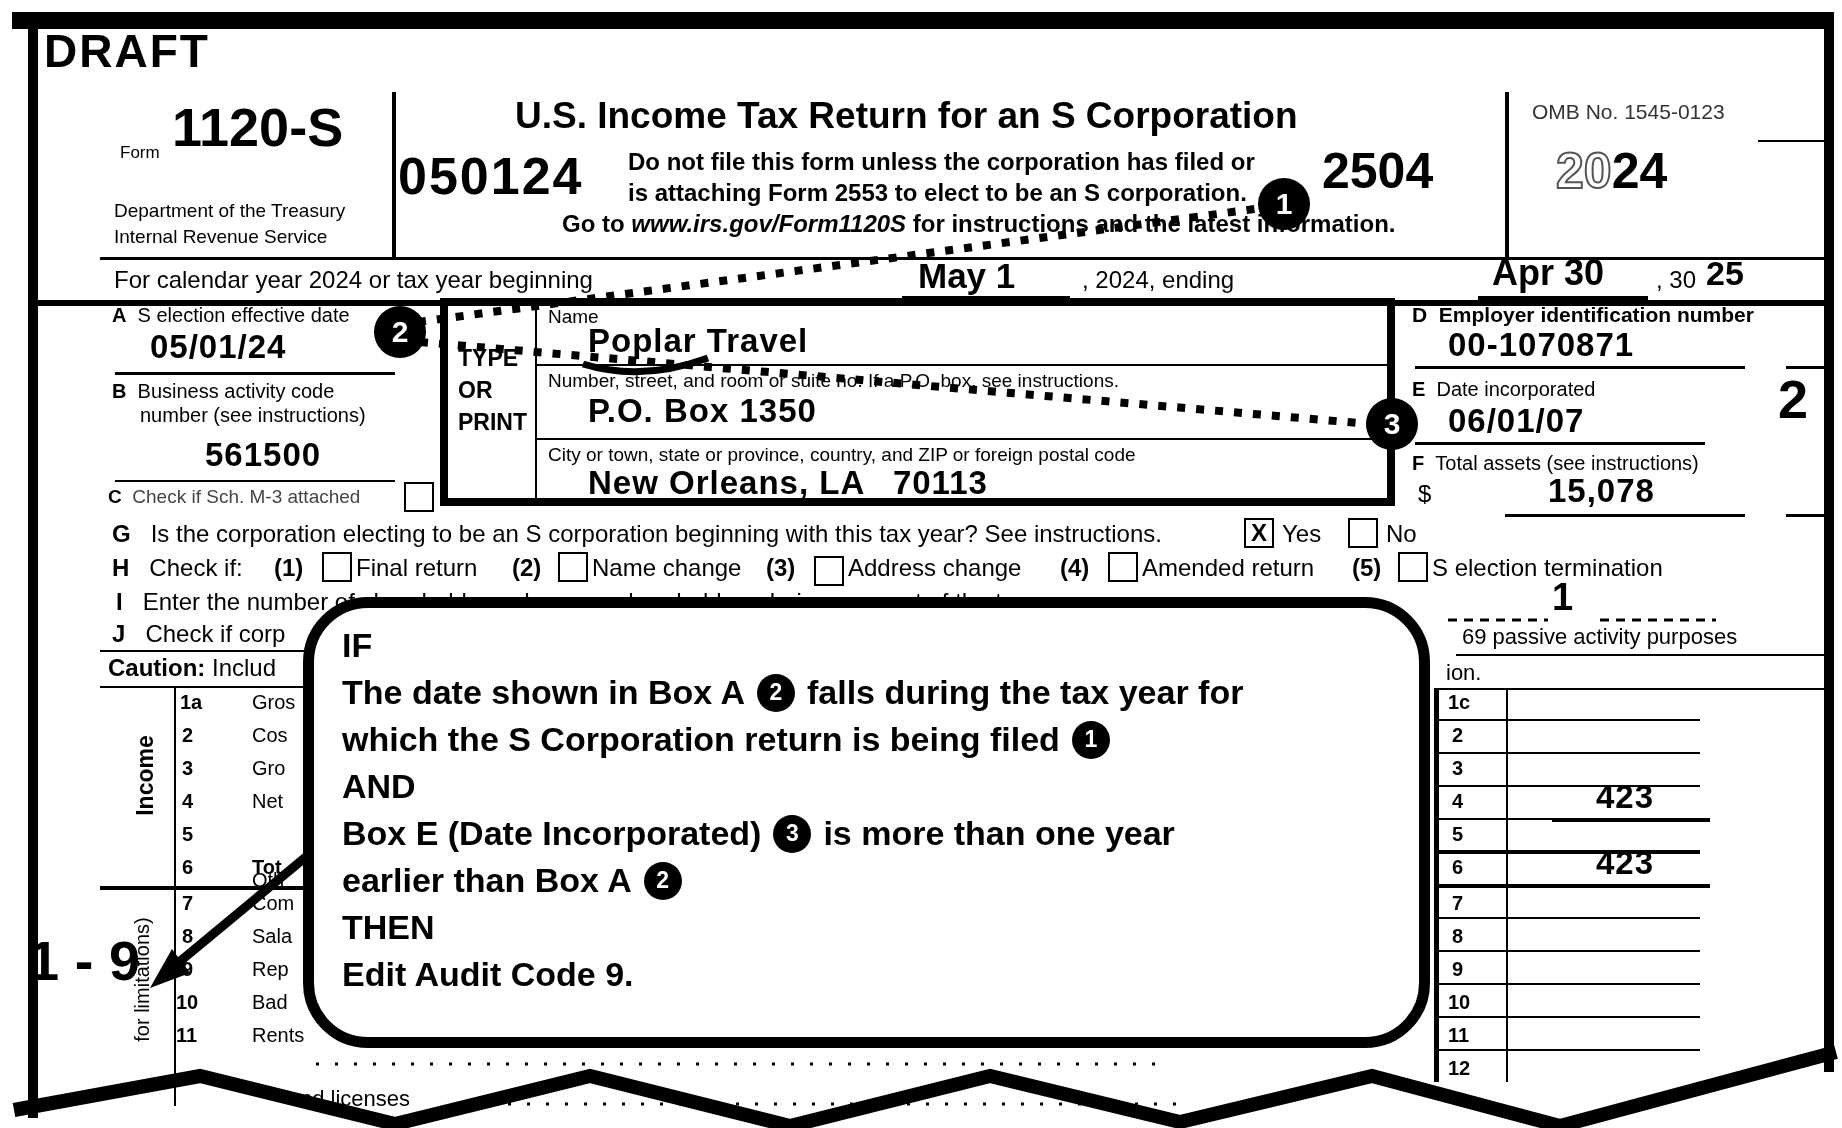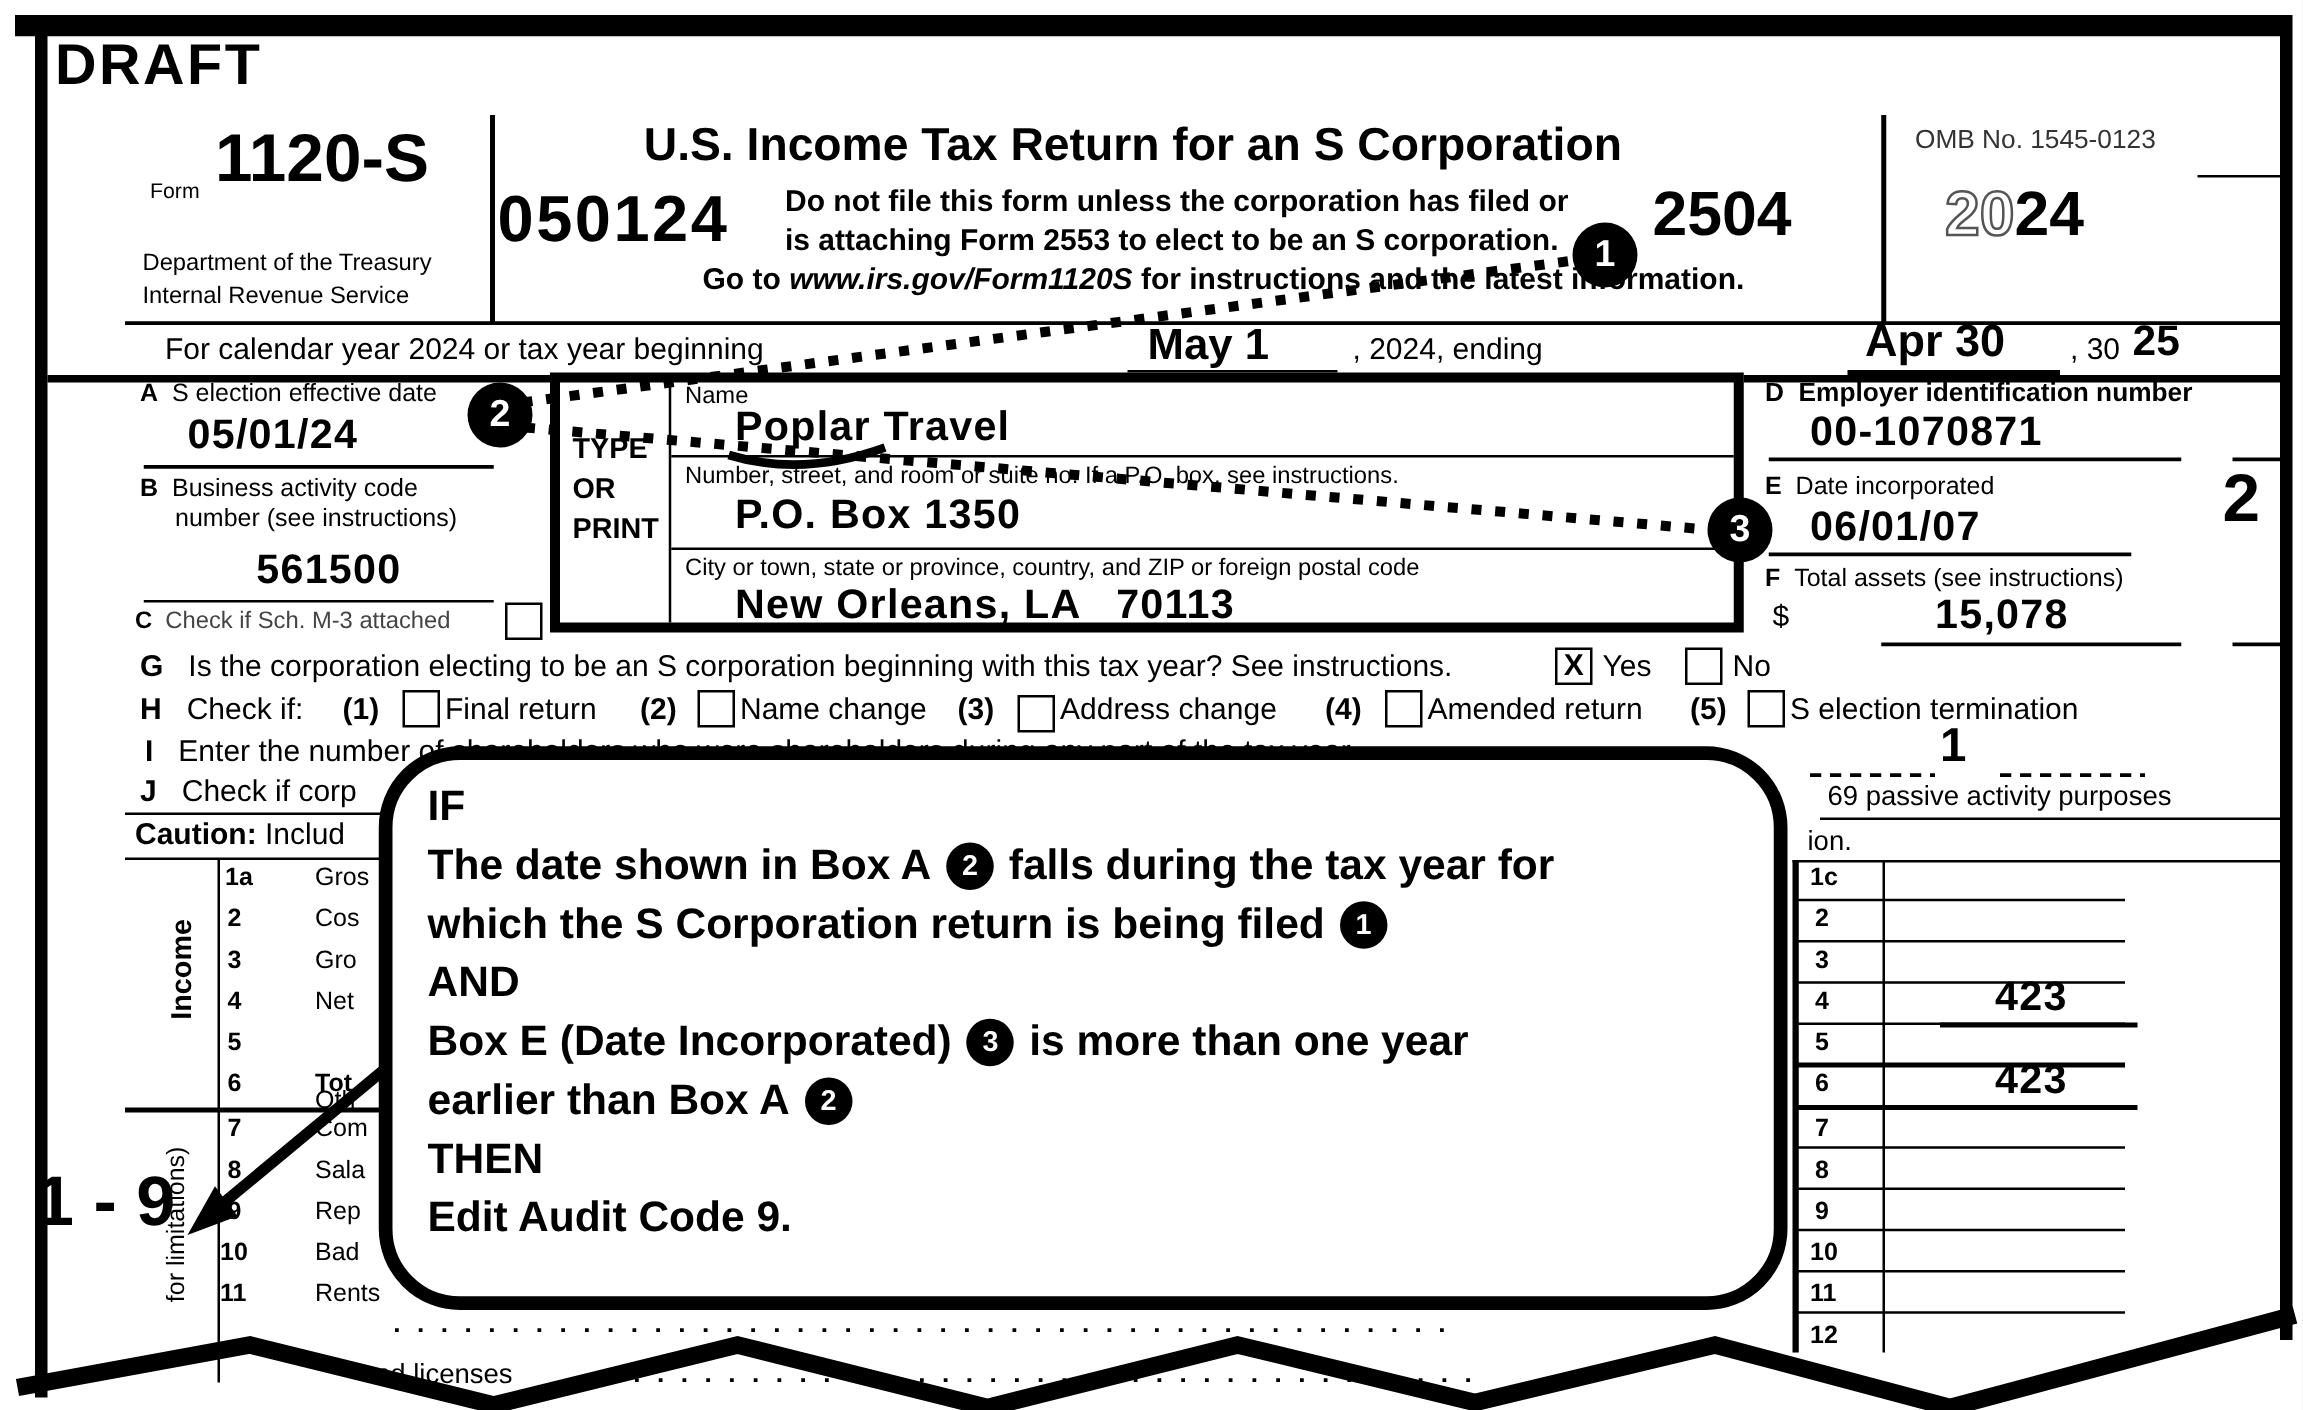--- a/index.html
+++ b/index.html
@@ -60,21 +60,21 @@
   <div class="abs" style="left:1322px;top:142px;font-size:50px;font-weight:800;">2504</div>
 
   <div class="abs" style="left:1532px;top:100px;font-size:21px;color:#333;">OMB No. 1545-0123</div>
   <div class="ln" style="left:1758px;top:140px;width:70px;height:2px;"></div>
   <div class="abs" style="left:1556px;top:142px;font-size:50px;font-weight:900;">
     <span class="outline20">20</span><span>24</span>
   </div>
 
   <div class="ln" style="left:100px;top:257px;width:1730px;height:3px;"></div>
   <div class="ln" style="left:38px;top:300px;width:1792px;height:6px;"></div>
-  <div class="abs body-txt" style="left:132px;top:266px;">For calendar year 2024 or tax year beginning</div>
+  <div class="abs body-txt" style="left:114px;top:266px;">For calendar year 2024 or tax year beginning</div>
   <div class="abs" style="left:918px;top:256px;font-size:35px;font-weight:800;">May 1</div>
   <div class="ln" style="left:902px;top:296px;width:168px;height:6px;"></div>
   <div class="abs body-txt" style="left:1082px;top:266px;">, 2024, ending</div>
   <div class="abs" style="left:1492px;top:252px;font-size:36px;font-weight:800;">Apr 30</div>
   <div class="ln" style="left:1478px;top:296px;width:170px;height:5px;"></div>
   <div class="abs body-txt" style="left:1656px;top:266px;">, 30</div>
   <div class="abs" style="left:1706px;top:254px;font-size:34px;font-weight:800;">25</div>
 
   <div class="abs lbl" style="left:112px;top:304px;">
     <span class="b">A</span>&nbsp;&nbsp;<span>S election effective date</span>

